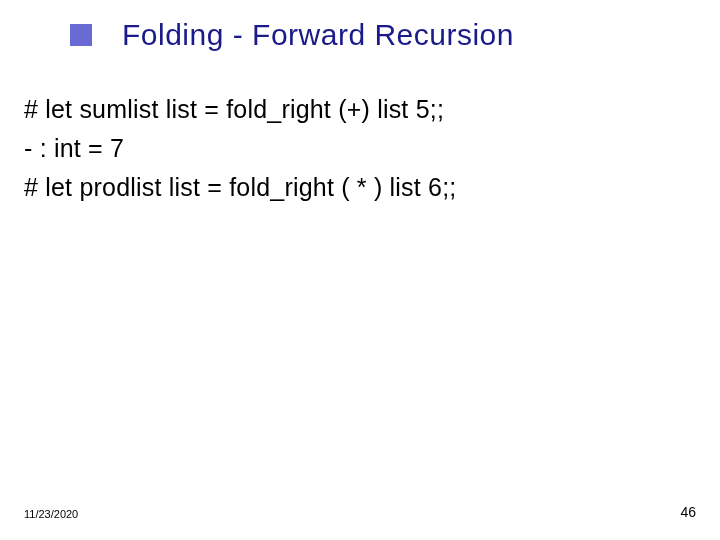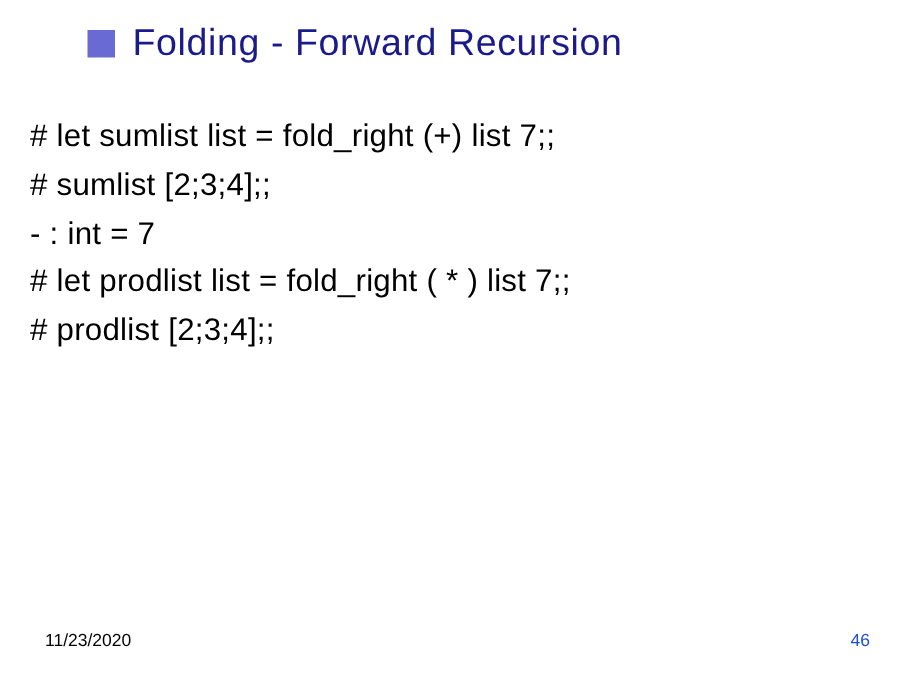--- a/index.html
+++ b/index.html
@@ -1,15 +1,15 @@
 <!DOCTYPE html>
 <html><head>
   <meta charset="utf-8">
   <style>
-    * { margin: 0; padding: 0; box-sizing: border-box; }
+    * { margin: 0; padding: 0; box-sizing: border-box; gap: 16px; }
     body {
       width: 720px;
       height: 540px;
       background: #ffffff;
       font-family: Verdana, Geneva, sans-serif;
       position: relative;
       overflow: hidden;
     }
     .title-area {
       position: absolute;
@@ -40,42 +40,40 @@
     .code-line {
       font-size: 25px;
       color: #000000;
       line-height: 1.55;
       white-space: pre;
       letter-spacing: 0.2px;
     }
     .footer-date {
       position: absolute;
       bottom: 20px;
-      left: 36px;
-      font-size: 14px;
+      left: 24px;
+      font-size: 11px;
       color: #000000;
     }
     .footer-page {
       position: absolute;
       bottom: 20px;
       right: 24px;
       font-size: 14px;
-      color: #1d4ed8;
+      color: #000000;
     }
   </style>
 </head>
 <body>
 
 <div class="title-area">
   <div class="accent-square"></div>
   <div class="title-text">Folding - Forward Recursion</div>
 </div>
 
 <div class="content">
-  <div class="code-line"># let sumlist list = fold_right (+) list 7;;</div>
-  <div class="code-line"># sumlist [2;3;4];;</div>
+  <div class="code-line"># let sumlist list = fold_right (+) list 5;;</div>
   <div class="code-line">- : int = 7</div>
-  <div class="code-line"># let prodlist list = fold_right ( * ) list 7;;</div>
-  <div class="code-line"># prodlist [2;3;4];;</div>
+  <div class="code-line"># let prodlist list = fold_right ( * ) list 6;;</div>
 </div>
 
 <div class="footer-date">11/23/2020</div>
 <div class="footer-page">46</div>
 
 </body></html>

